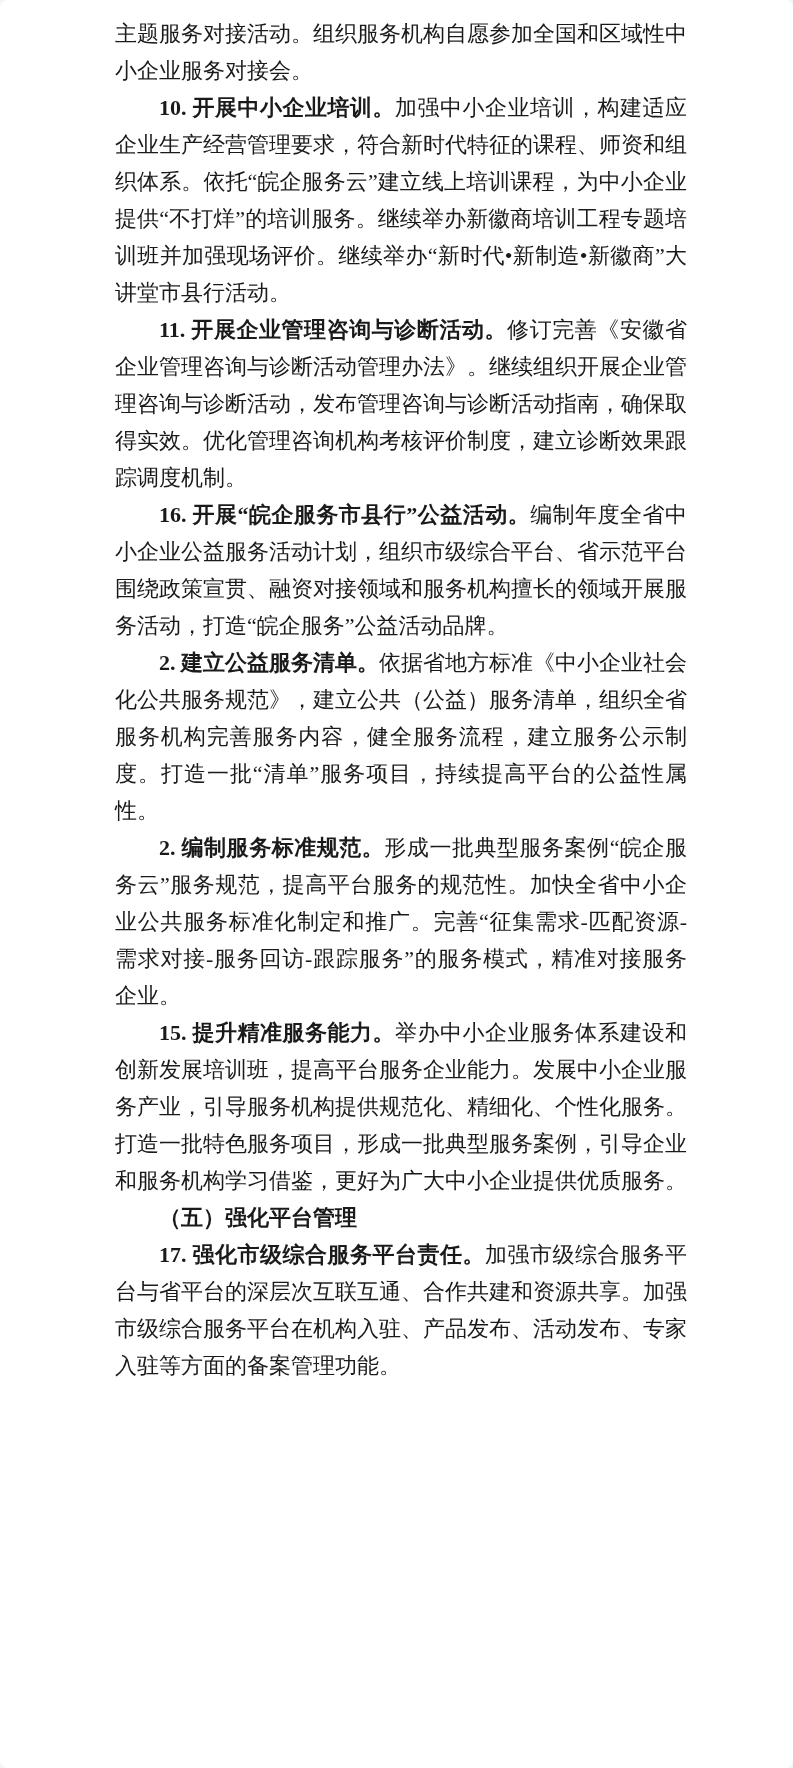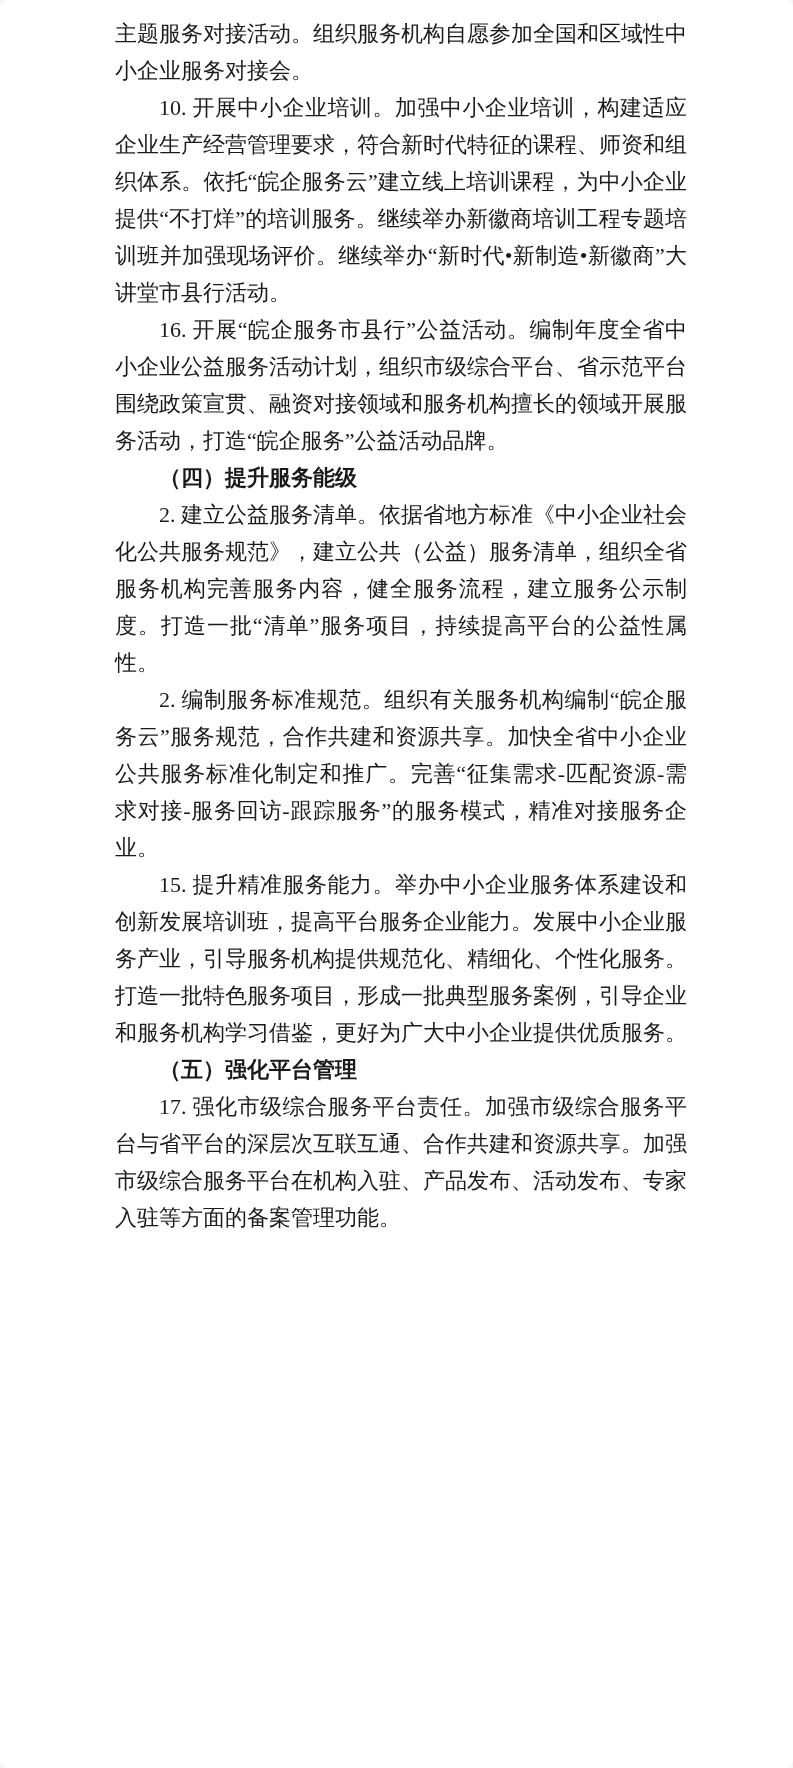--- a/index.html
+++ b/index.html
@@ -29,44 +29,44 @@
   }
   .para {
     margin: 0;
     padding: 0;
     text-indent: 44px;
   }
   .para.no-indent {
     text-indent: 0;
   }
   .para .label {
-    font-weight: normal;
+    font-weight: bold;
   }
   .para.heading {
     font-weight: bold;
   }
 </style>
 </head>
 <body>
 
 <div class="page">
   <div class="content">
 
     <p class="para no-indent"><span>主题服务对接活动。组织服务机构自愿参加全国和区域性中小企业服务对接会。</span></p>
 
     <p class="para"><b class="label">10. 开展中小企业培训。</b><span>加强中小企业培训，构建适应企业生产经营管理要求，符合新时代特征的课程、师资和组织体系。依托“皖企服务云”建立线上培训课程，为中小企业提供“不打烊”的培训服务。继续举办新徽商培训工程专题培训班并加强现场评价。继续举办“新时代•新制造•新徽商”大讲堂市县行活动。</span></p>
 
+    <p class="para"><b class="label">11. 开展企业管理咨询与诊断活动。</b><span>修订完善《安徽省企业管理咨询与诊断活动管理办法》。继续组织开展企业管理咨询与诊断活动，发布管理咨询与诊断活动指南，确保取得实效。优化管理咨询机构考核评价制度，建立诊断效果跟踪调度机制。</span></p>
 
     <p class="para"><b class="label">16. 开展“皖企服务市县行”公益活动。</b><span>编制年度全省中小企业公益服务活动计划，组织市级综合平台、省示范平台围绕政策宣贯、融资对接领域和服务机构擅长的领域开展服务活动，打造“皖企服务”公益活动品牌。</span></p>
 
-    <p class="para heading"><span>（四）提升服务能级</span></p>
 
     <p class="para"><b class="label">2. 建立公益服务清单。</b><span>依据省地方标准《中小企业社会化公共服务规范》，建立公共（公益）服务清单，组织全省服务机构完善服务内容，健全服务流程，建立服务公示制度。打造一批“清单”服务项目，持续提高平台的公益性属性。</span></p>
 
-    <p class="para"><b class="label">2. 编制服务标准规范。</b><span>组织有关服务机构编制“皖企服务云”服务规范，合作共建和资源共享。加快全省中小企业公共服务标准化制定和推广。完善“征集需求-匹配资源-需求对接-服务回访-跟踪服务”的服务模式，精准对接服务企业。</span></p>
+    <p class="para"><b class="label">2. 编制服务标准规范。</b><span>形成一批典型服务案例“皖企服务云”服务规范，提高平台服务的规范性。加快全省中小企业公共服务标准化制定和推广。完善“征集需求-匹配资源-需求对接-服务回访-跟踪服务”的服务模式，精准对接服务企业。</span></p>
 
     <p class="para"><b class="label">15. 提升精准服务能力。</b><span>举办中小企业服务体系建设和创新发展培训班，提高平台服务企业能力。发展中小企业服务产业，引导服务机构提供规范化、精细化、个性化服务。打造一批特色服务项目，形成一批典型服务案例，引导企业和服务机构学习借鉴，更好为广大中小企业提供优质服务。</span></p>
 
     <p class="para heading"><span>（五）强化平台管理</span></p>
 
 
     <p class="para"><b class="label">17. 强化市级综合服务平台责任。</b><span>加强市级综合服务平台与省平台的深层次互联互通、合作共建和资源共享。加强市级综合服务平台在机构入驻、产品发布、活动发布、专家入驻等方面的备案管理功能。</span></p>
 
   </div>
 </div>

